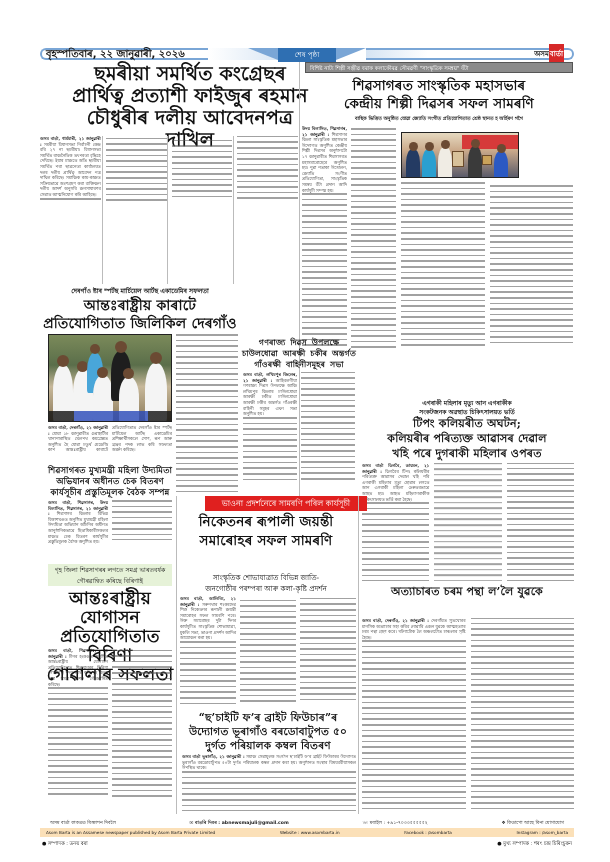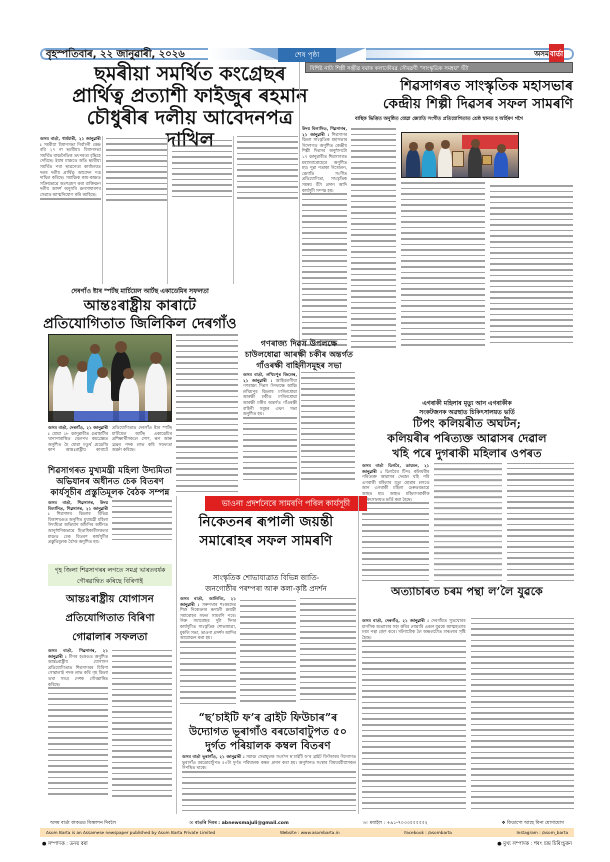--- a/index.html
+++ b/index.html
@@ -110,33 +110,33 @@
     <div>অভিযানৰ অধীনত চেক বিতৰণ</div>
     <div>কাৰ্যসূচীৰ প্ৰস্তুতিমূলক বৈঠক সম্পন্ন</div>
   </div>
   <div class="body-text" style="position:absolute; left:8px; top:452px; width:124px; height:62px; column-count:2; column-gap:4px;">
     <span class="lead">অসম বাৰ্তা, শিৱসাগৰ, উদয় বিলাসিত, শিৱসাগৰ, ২১ জানুৱাৰী :</span>
     <span>শিৱসাগৰ জিলাৰ বিভিন্ন বিকাশখণ্ডত অনুষ্ঠিত মুখ্যমন্ত্ৰী মহিলা উদ্যমিতা অভিযান আঁচনিৰ অধীনত আনুষ্ঠানিকভাৱে হিতাধিকাৰীসকলৰ মাজত চেক বিতৰণ কাৰ্যসূচীৰ প্ৰস্তুতিমূলক বৈঠক অনুষ্ঠিত হয়।</span>
     <div class="filler" style="height:40px;"></div>
   </div>
 
   <div class="banner-green" style="left:8px; top:516px; width:124px; height:22px; line-height:11px;">গৃহ জিলা শিৱসাগৰৰ লগতে সমগ্ৰ ভাৰতবৰ্ষক গৌৰৱান্বিত কৰিছে বিৰিণাই</div>
-  <div class="headline" style="left:0; top:541px; width:140px; font-size:10px; line-height:19px;">
+  <div class="headline" style="left:0; top:541px; width:140px; font-size:17px; line-height:19px;">
     <div>আন্তঃৰাষ্ট্ৰীয় যোগাসন</div>
     <div>প্ৰতিযোগিতাত বিৰিণা</div>
     <div>গোৱালাৰ সফলতা</div>
   </div>
   <div class="body-text" style="position:absolute; left:8px; top:600px; width:124px; height:165px; column-count:2; column-gap:4px;">
     <span class="lead">অসম বাৰ্তা, শিৱসাগৰ, ২১ জানুৱাৰী :</span>
     <span>চীনৰ হংকঙত অনুষ্ঠিত আন্তঃৰাষ্ট্ৰীয় যোগাসন প্ৰতিযোগিতাত শিৱসাগৰৰ বিৰিণা গোৱালাই পদক লাভ কৰি গৃহ জিলা তথা সমগ্ৰ দেশক গৌৰৱান্বিত কৰিছে।</span>
     <div class="filler" style="height:260px;"></div>
   </div>
 
   <div class="banner-gray" style="left:265px; top:14px; width:268px; height:11px;">বিশিষ্ট নাট্য শিল্পী সঞ্জীৱ বৰাক কলাকৌৰৱ সৌৰৱণী "সাংস্কৃতিক সমন্বয়" বঁটা</div>
-  <div class="headline" style="left:265px; top:28px; width:268px; font-size:13.5px; line-height:18px;text-align:right;">
+  <div class="headline" style="left:265px; top:28px; width:268px; font-size:13.5px; line-height:18px;">
     <div>শিৱসাগৰত সাংস্কৃতিক মহাসভাৰ</div>
     <div>কেন্দ্ৰীয় শিল্পী দিৱসৰ সফল সামৰণি</div>
   </div>
   <div class="sub" style="left:265px; top:67px; width:268px; font-size:4.8px; line-height:8px;">বাছিক ভিত্তিত অনুষ্ঠিত যোৱা জ্যোতি সংগীত প্ৰতিযোগিতাত শ্ৰেষ্ঠ স্থানত হ অৰ্হিৰণ গগৈ</div>
   <div class="body-text" style="position:absolute; left:262px; top:78px; width:94px; height:222px; column-count:2; column-gap:4px;">
     <span class="lead">উদয় বিলাসিত, শিৱসাগৰ, ২১ জানুৱাৰী :</span>
     <span>শিৱসাগৰ জিলা সাংস্কৃতিক মহাসভাৰ উদ্যোগত অনুষ্ঠিত কেন্দ্ৰীয় শিল্পী দিৱসৰ অনুষ্ঠানটো ১৭ জানুৱাৰীত শিৱসাগৰত মহাসমাৰোহেৰে অনুষ্ঠিত হয়। পুৱা পতাকা উত্তোলন, জ্যোতি সংগীত প্ৰতিযোগিতা, সাংস্কৃতিক সমন্বয় বঁটা প্ৰদান আদি কাৰ্যসূচী সম্পন্ন হয়।</span>
     <div class="filler" style="height:380px;"></div>
   </div>
   <div class="photo" style="left:361px; top:84px; width:118px; height:46px;">
@@ -153,21 +153,21 @@
     <div class="head" style="left:69px; top:6px; width:9px; height:9px;"></div>
     <div style="position:absolute; left:80px; top:22px; width:10px; height:10px; background:#caa25a; border:1px solid #6b4a2a;"></div>
     <div class="person" style="left:92px; top:18px; width:14px; height:28px; background:#2b59c3;"></div>
     <div class="head" style="left:95px; top:11px; width:9px; height:9px;"></div>
   </div>
   <div class="body-text" style="position:absolute; left:361px; top:134px; width:172px; height:166px; column-count:2; column-gap:5px;">
     <div class="filler" style="height:330px;"></div>
   </div>
   <div class="col-rule" style="left:259px; top:14px; height:434px;"></div>
 
-  <div class="headline" style="left:200px; top:290px; width:118px; font-size:7.8px; line-height:11px;">
+  <div class="headline" style="left:200px; top:290px; width:118px; font-size:7.8px; line-height:11px;font-family:Liberation Mono, monospace;">
     <div>গণৰাজ্য দিৱস উপলক্ষে</div>
     <div>চাউলধোৱা আৰক্ষী চকীৰ অন্তৰ্গত</div>
     <div>গাঁওৰক্ষী বাহিনীসমূহৰ সভা</div>
   </div>
   <div class="body-text" style="position:absolute; left:203px; top:324px; width:112px; height:124px; column-count:2; column-gap:4px;">
     <span class="lead">অসম বাৰ্তা, লখিমপুৰ জিলেৰ, ২১ জানুৱাৰী :</span>
     <span>আহিবলগীয়া গণৰাজ্য দিৱস উপলক্ষে আজি লখিমপুৰ জিলাৰ চাউলধোৱা আৰক্ষী চকীত চাউলধোৱা আৰক্ষী চকীৰ অন্তৰ্গত গাঁওৰক্ষী বাহিনী সমূহৰ এখন সভা অনুষ্ঠিত হয়।</span>
     <div class="filler" style="height:180px;"></div>
   </div>
 

